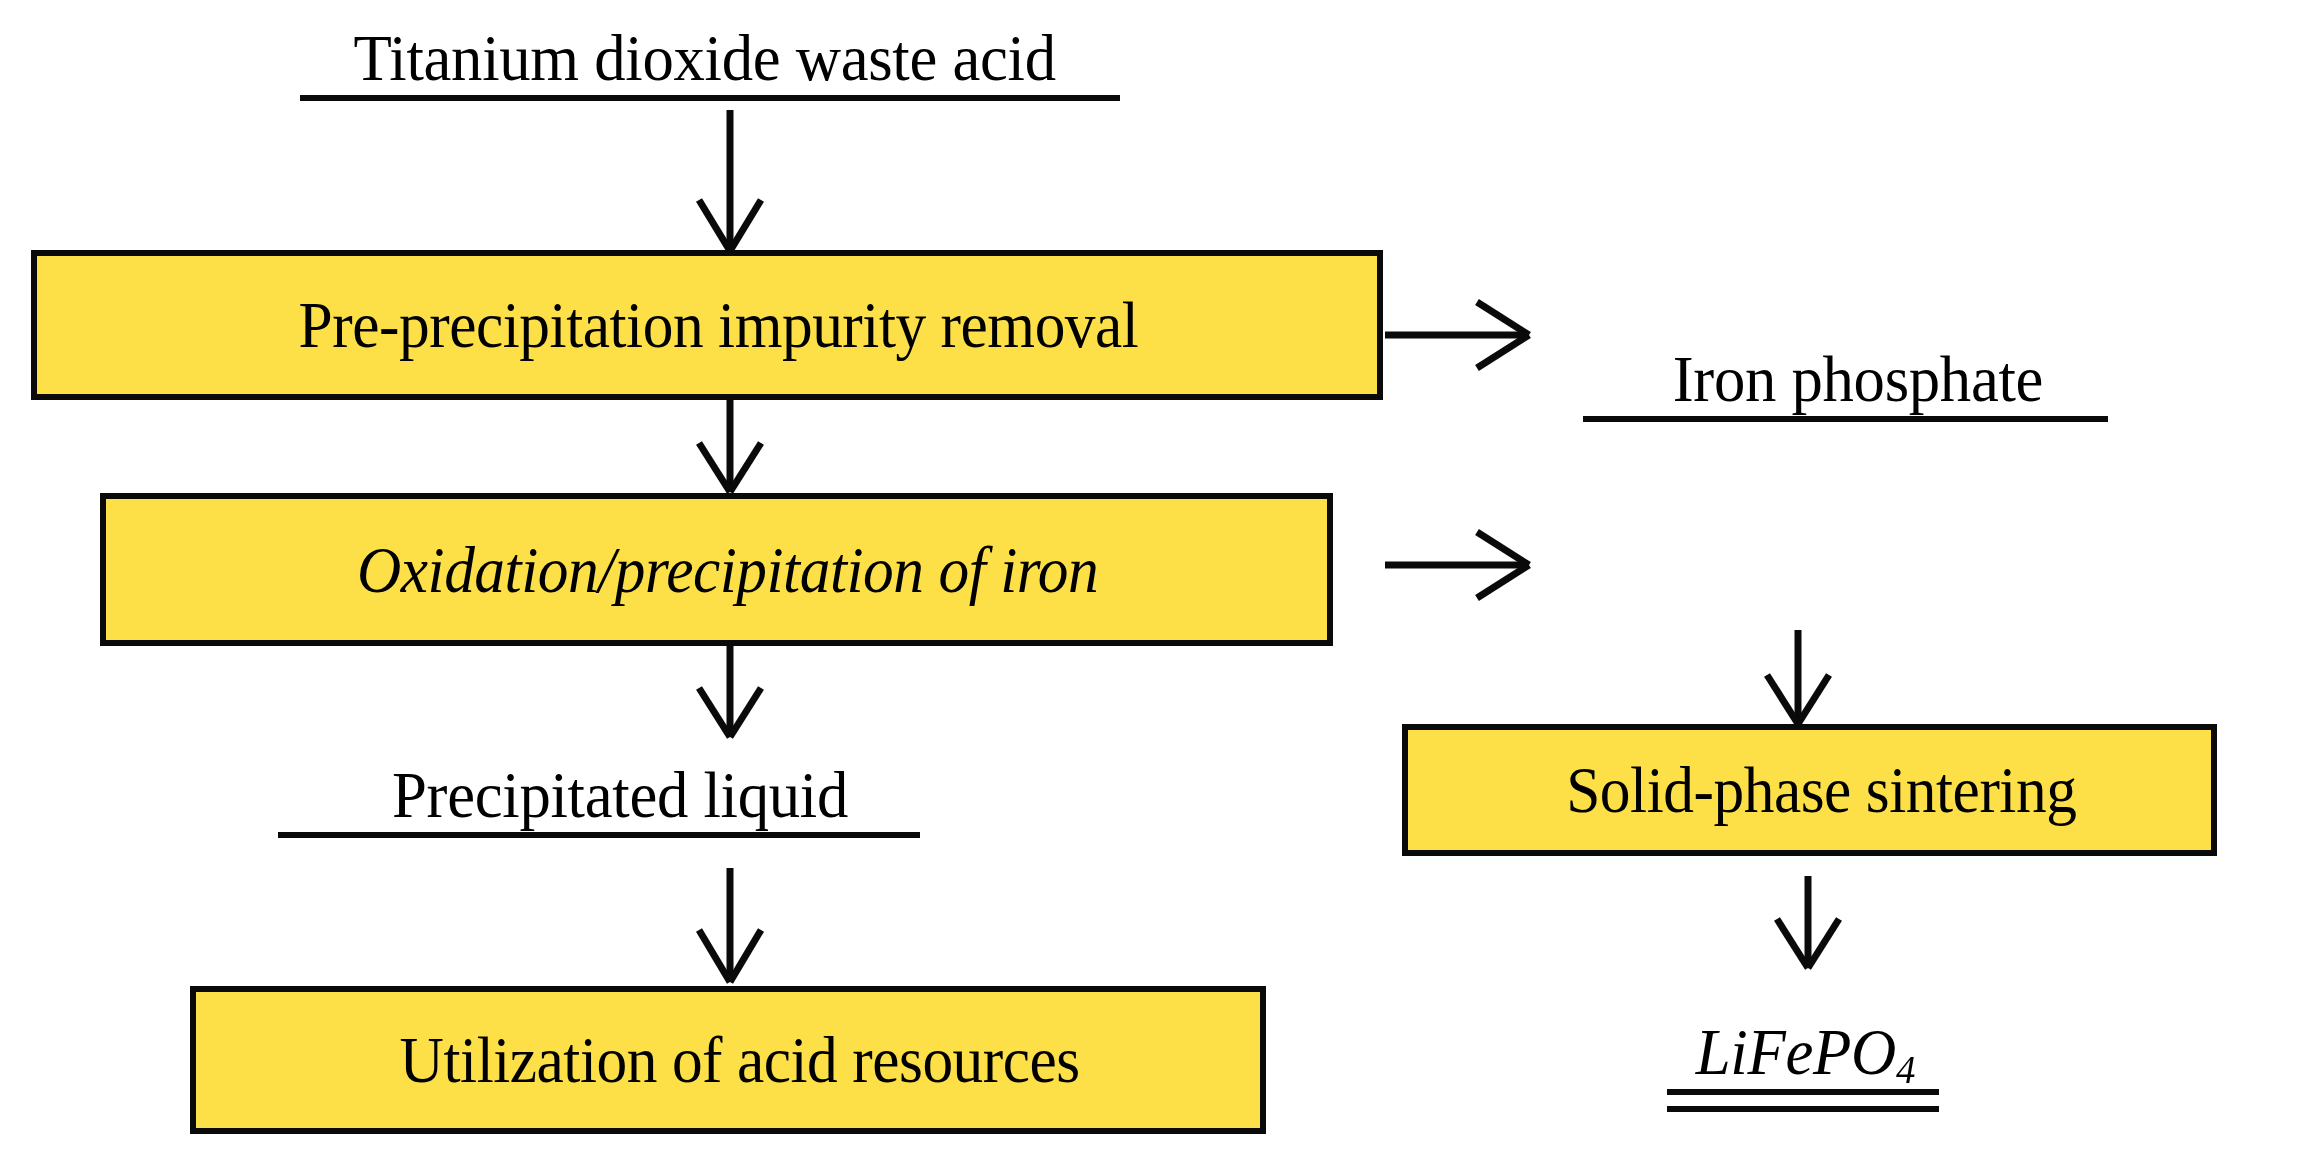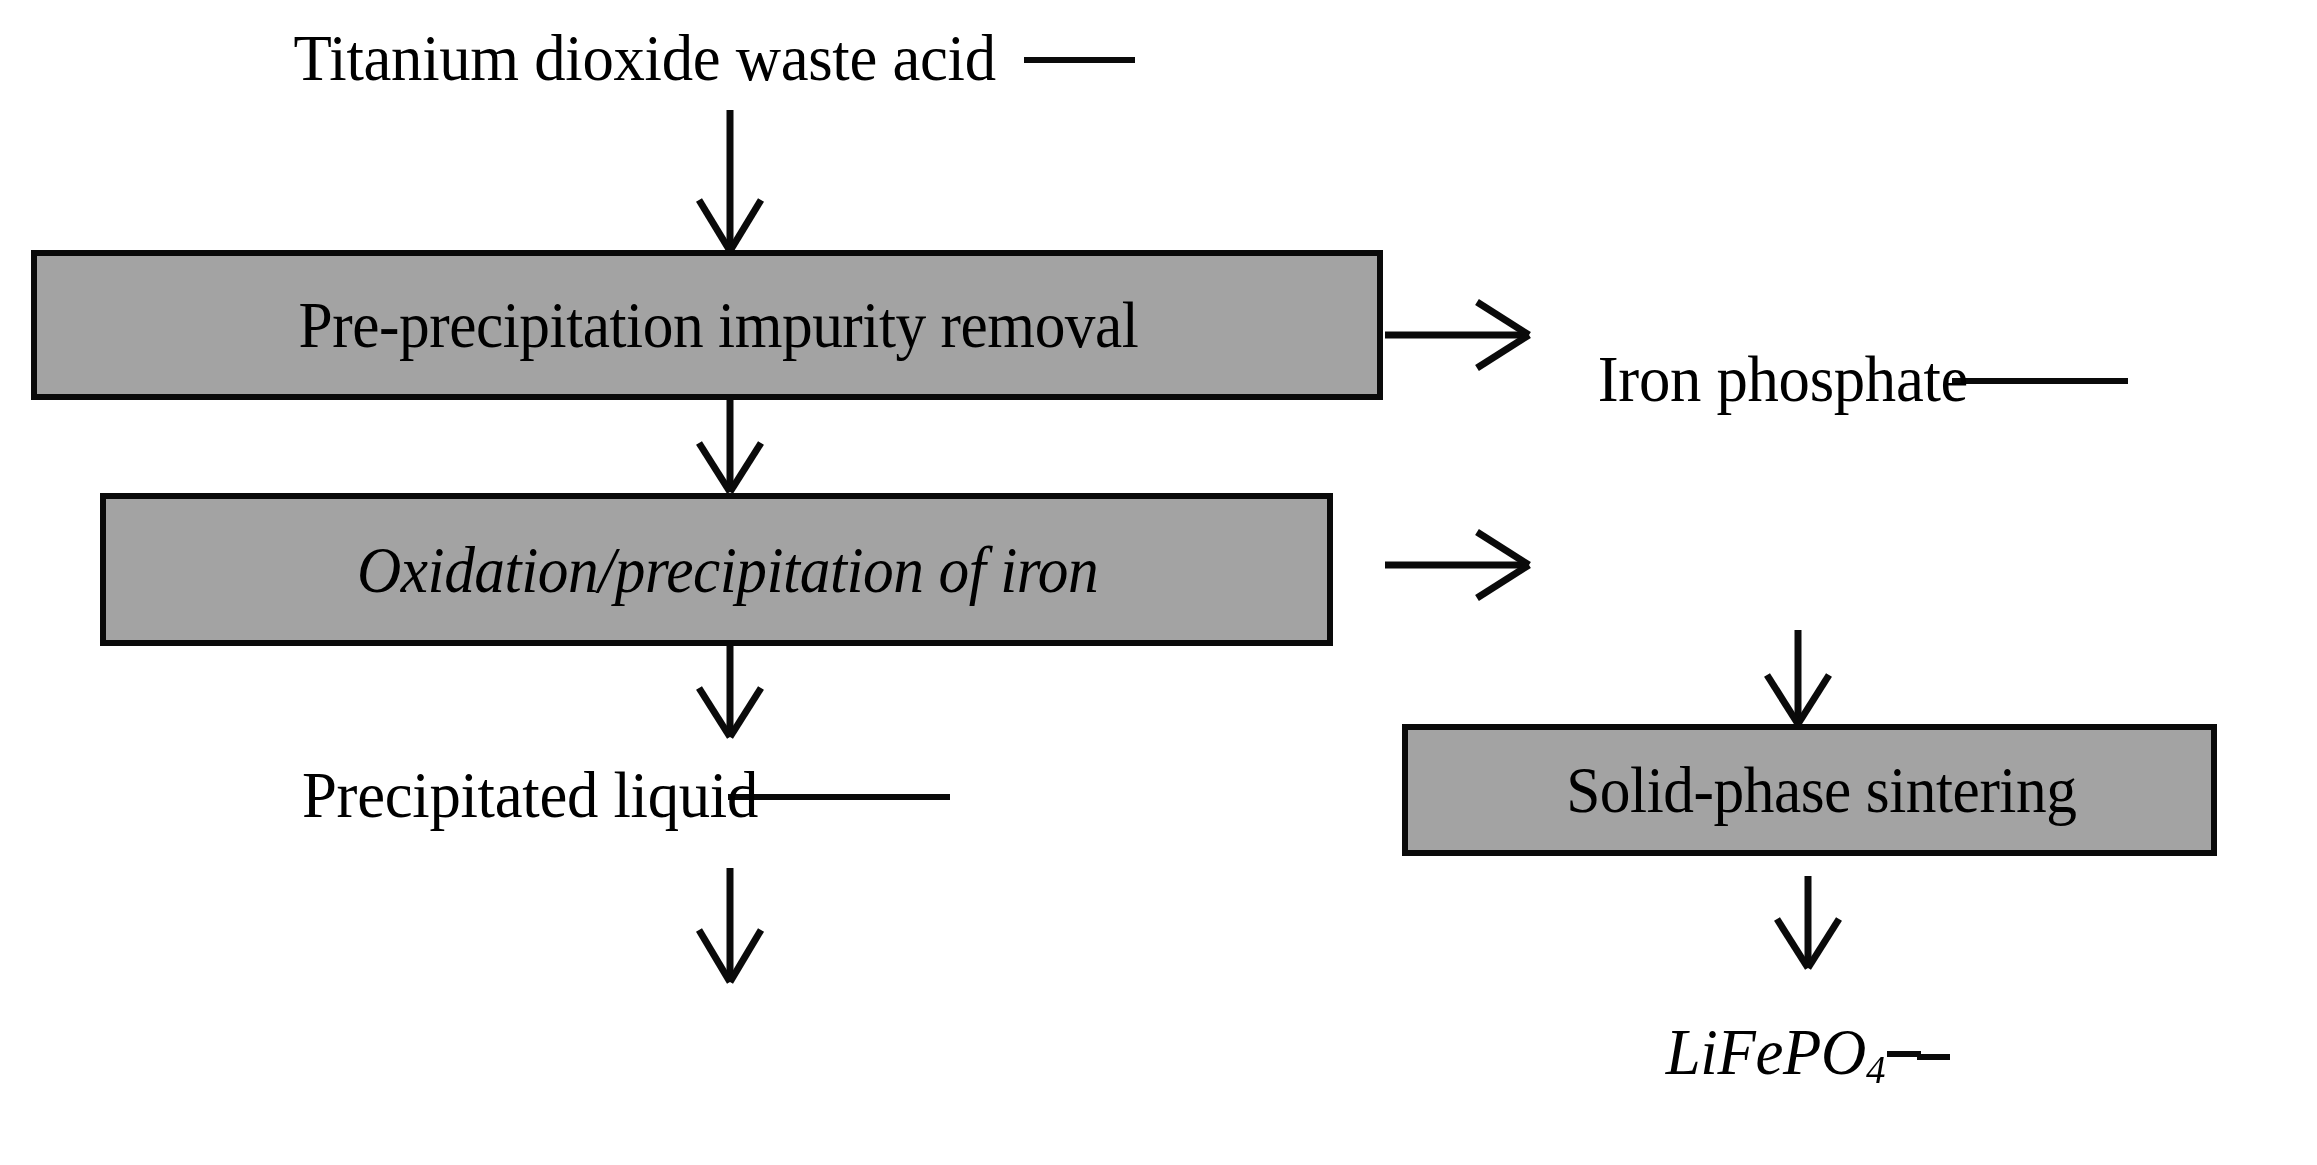--- a/index.html
+++ b/index.html
@@ -16,39 +16,40 @@
     width: 2317px;
     height: 1165px;
     background: #ffffff;
     overflow: hidden;
   }
 
   
   .box {
     position: absolute;
     border: 6px solid #0a0a0a;
-    background: #a3a3a3;
+    background: #fde047;
     box-sizing: border-box;
     display: flex;
     align-items: center;
     justify-content: center;
     padding-left: 23px;
   }
   .box .box-label {
     font-size: 66px;
     line-height: 1;
     letter-spacing: -0.5px;
     white-space: nowrap;
     transform: scaleX(0.93);
   }
 
   
   .node {
     position: absolute;
     display: flex;
+    flex-direction: column;
     align-items: center;
     justify-content: flex-end;
   }
   .node .node-label {
     font-size: 66px;
     line-height: 1.02;
     white-space: nowrap;
     letter-spacing: -0.3px;
     transform: scaleX(0.95);
   }
@@ -129,20 +130,23 @@
     <div class="node-label">Precipitated liquid</div>
     <div class="rule" style="width:642px; margin-left:-42px;"></div>
   </div>
 
   <svg class="arrow-svg" style="left:690px; top:868px; width:80px; height:118px;" viewBox="0 0 80 118">
     <line x1="40" y1="0" x2="40" y2="113"></line>
     <line x1="40" y1="114" x2="9" y2="62"></line>
     <line x1="40" y1="114" x2="71" y2="62"></line>
   </svg>
 
+  <div class="box" style="left:190px; top:986px; width:1076px; height:148px;">
+    <span class="box-label">Utilization of acid resources</span>
+  </div>
 
 
   <div class="node" style="left:1588px; top:345px; width:540px;">
     <div class="node-label">Iron phosphate</div>
     <div class="rule" style="width:525px; margin-left:-26px;"></div>
   </div>
 
   <svg class="arrow-svg" style="left:1758px; top:630px; width:80px; height:98px;" viewBox="0 0 80 98">
     <line x1="40" y1="0" x2="40" y2="93"></line>
     <line x1="40" y1="94" x2="9" y2="45"></line>

